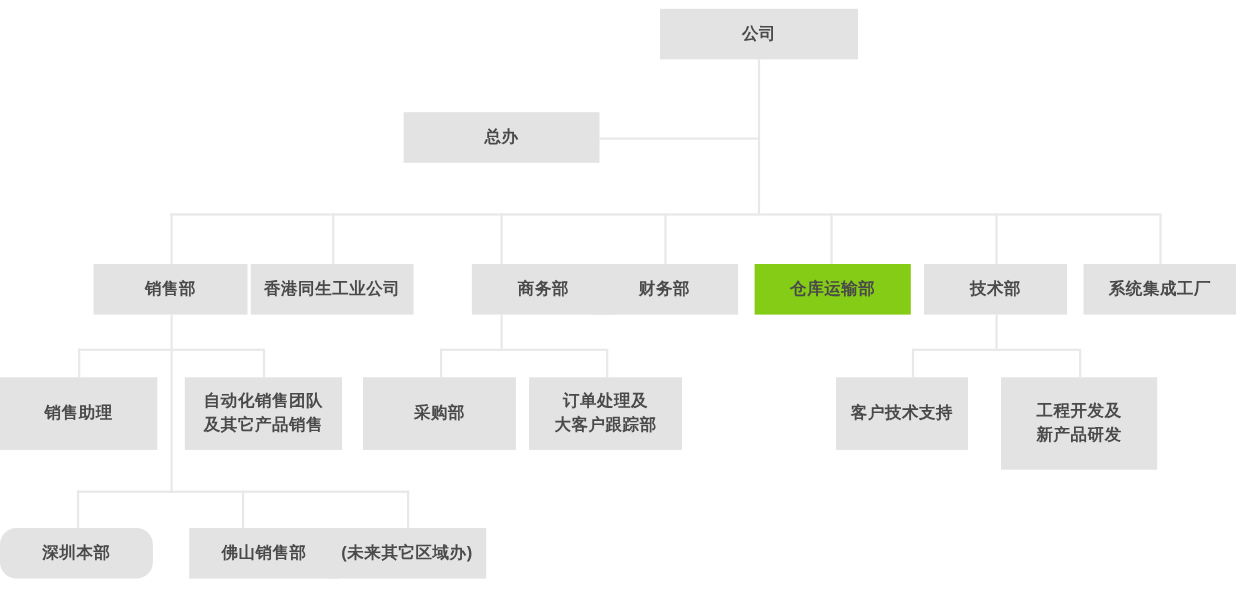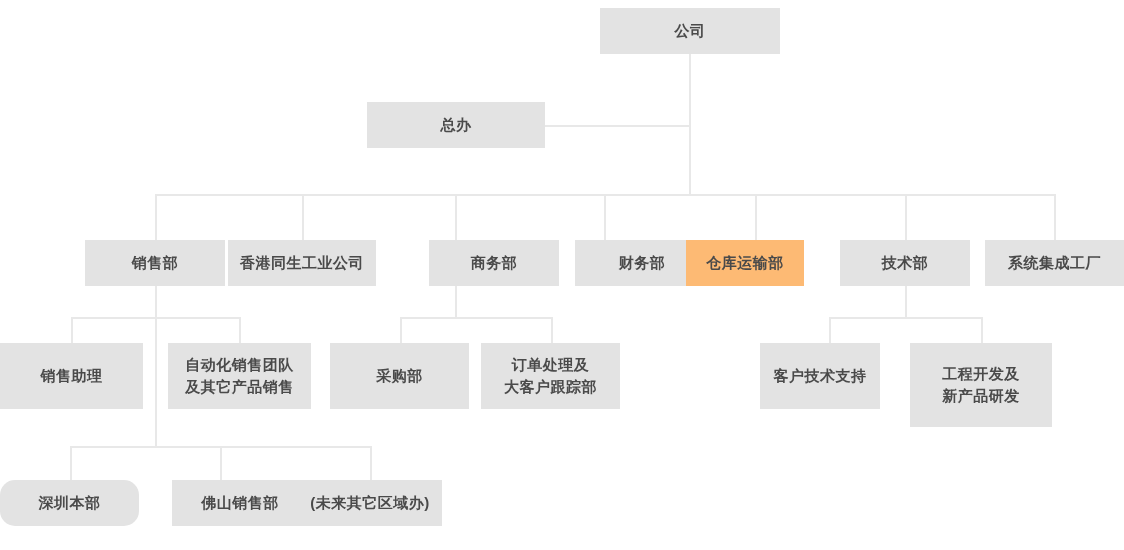--- a/index.html
+++ b/index.html
@@ -71,22 +71,22 @@
       <div class="connector h" style="left: 829px; top: 317px; background: rgb(232, 232, 232); width: 152px;"></div>
       <div class="connector v" style="left: 829px; top: 317px; background: rgb(232, 232, 232); height: 26px;"></div>
       <div class="connector v" style="left: 981px; top: 317px; background: rgb(232, 232, 232); height: 26px;"></div>
     </div>
   <div id="node-layer">
       <div class="node" style="left: 600px; top: 8px; width: 180px; height: 46px; background: rgb(227, 227, 227); color: rgb(74, 74, 74);">公司</div>
       <div class="node" style="left: 367px; top: 102px; width: 178px; height: 46px; background: rgb(227, 227, 227); color: rgb(74, 74, 74);">总办</div>
       <div class="node" style="left: 85px; top: 240px; width: 140px; height: 46px; background: rgb(227, 227, 227); color: rgb(74, 74, 74);">销售部</div>
       <div class="node" style="left: 228px; top: 240px; width: 148px; height: 46px; background: rgb(227, 227, 227); color: rgb(74, 74, 74);">香港同生工业公司</div>
       <div class="node" style="left: 393px; top: 240px; width: 130px; height: 46px; background: rgb(227, 227, 227); color: rgb(74, 74, 74); margin-left: 36px;">商务部</div>
-      <div class="node" style="left: 537px; top: 240px; width: 134px; height: 46px; background: rgb(227, 227, 227); color: rgb(74, 74, 74); margin-left: 38px;">财务部</div>
-      <div class="node" style="left: 686px; top: 240px; width: 118px; height: 46px; background: #fdba74; color: rgb(74, 74, 74);">仓库运输部</div>
+      <div class="node" style="left: 537px; top: 240px; width: 134px; height: 46px; background: rgb(227, 227, 227); color: rgb(74, 74, 74);">财务部</div>
+      <div class="node" style="left: 686px; top: 240px; width: 142px; height: 46px; background: #84cc16; color: rgb(74, 74, 74);">仓库运输部</div>
       <div class="node" style="left: 840px; top: 240px; width: 130px; height: 46px; background: rgb(227, 227, 227); color: rgb(74, 74, 74);">技术部</div>
       <div class="node" style="left: 985px; top: 240px; width: 139px; height: 46px; background: rgb(227, 227, 227); color: rgb(74, 74, 74);">系统集成工厂</div>
       <div class="node" style="left: 0px; top: 343px; width: 143px; height: 66px; background: rgb(227, 227, 227); color: rgb(74, 74, 74);">销售助理</div>
       <div class="node" style="left: 168px; top: 343px; width: 143px; height: 66px; background: rgb(227, 227, 227); color: rgb(74, 74, 74);">自动化销售团队
 及其它产品销售</div>
       <div class="node" style="left: 330px; top: 343px; width: 139px; height: 66px; background: rgb(227, 227, 227); color: rgb(74, 74, 74);">采购部</div>
       <div class="node" style="left: 481px; top: 343px; width: 139px; height: 66px; background: rgb(227, 227, 227); color: rgb(74, 74, 74);">订单处理及
 大客户跟踪部</div>
       <div class="node" style="left: 760px; top: 343px; width: 120px; height: 66px; background: rgb(227, 227, 227); color: rgb(74, 74, 74);">客户技术支持</div>
       <div class="node" style="left: 910px; top: 343px; width: 142px; height: 84px; background: rgb(227, 227, 227); color: rgb(74, 74, 74);">工程开发及

